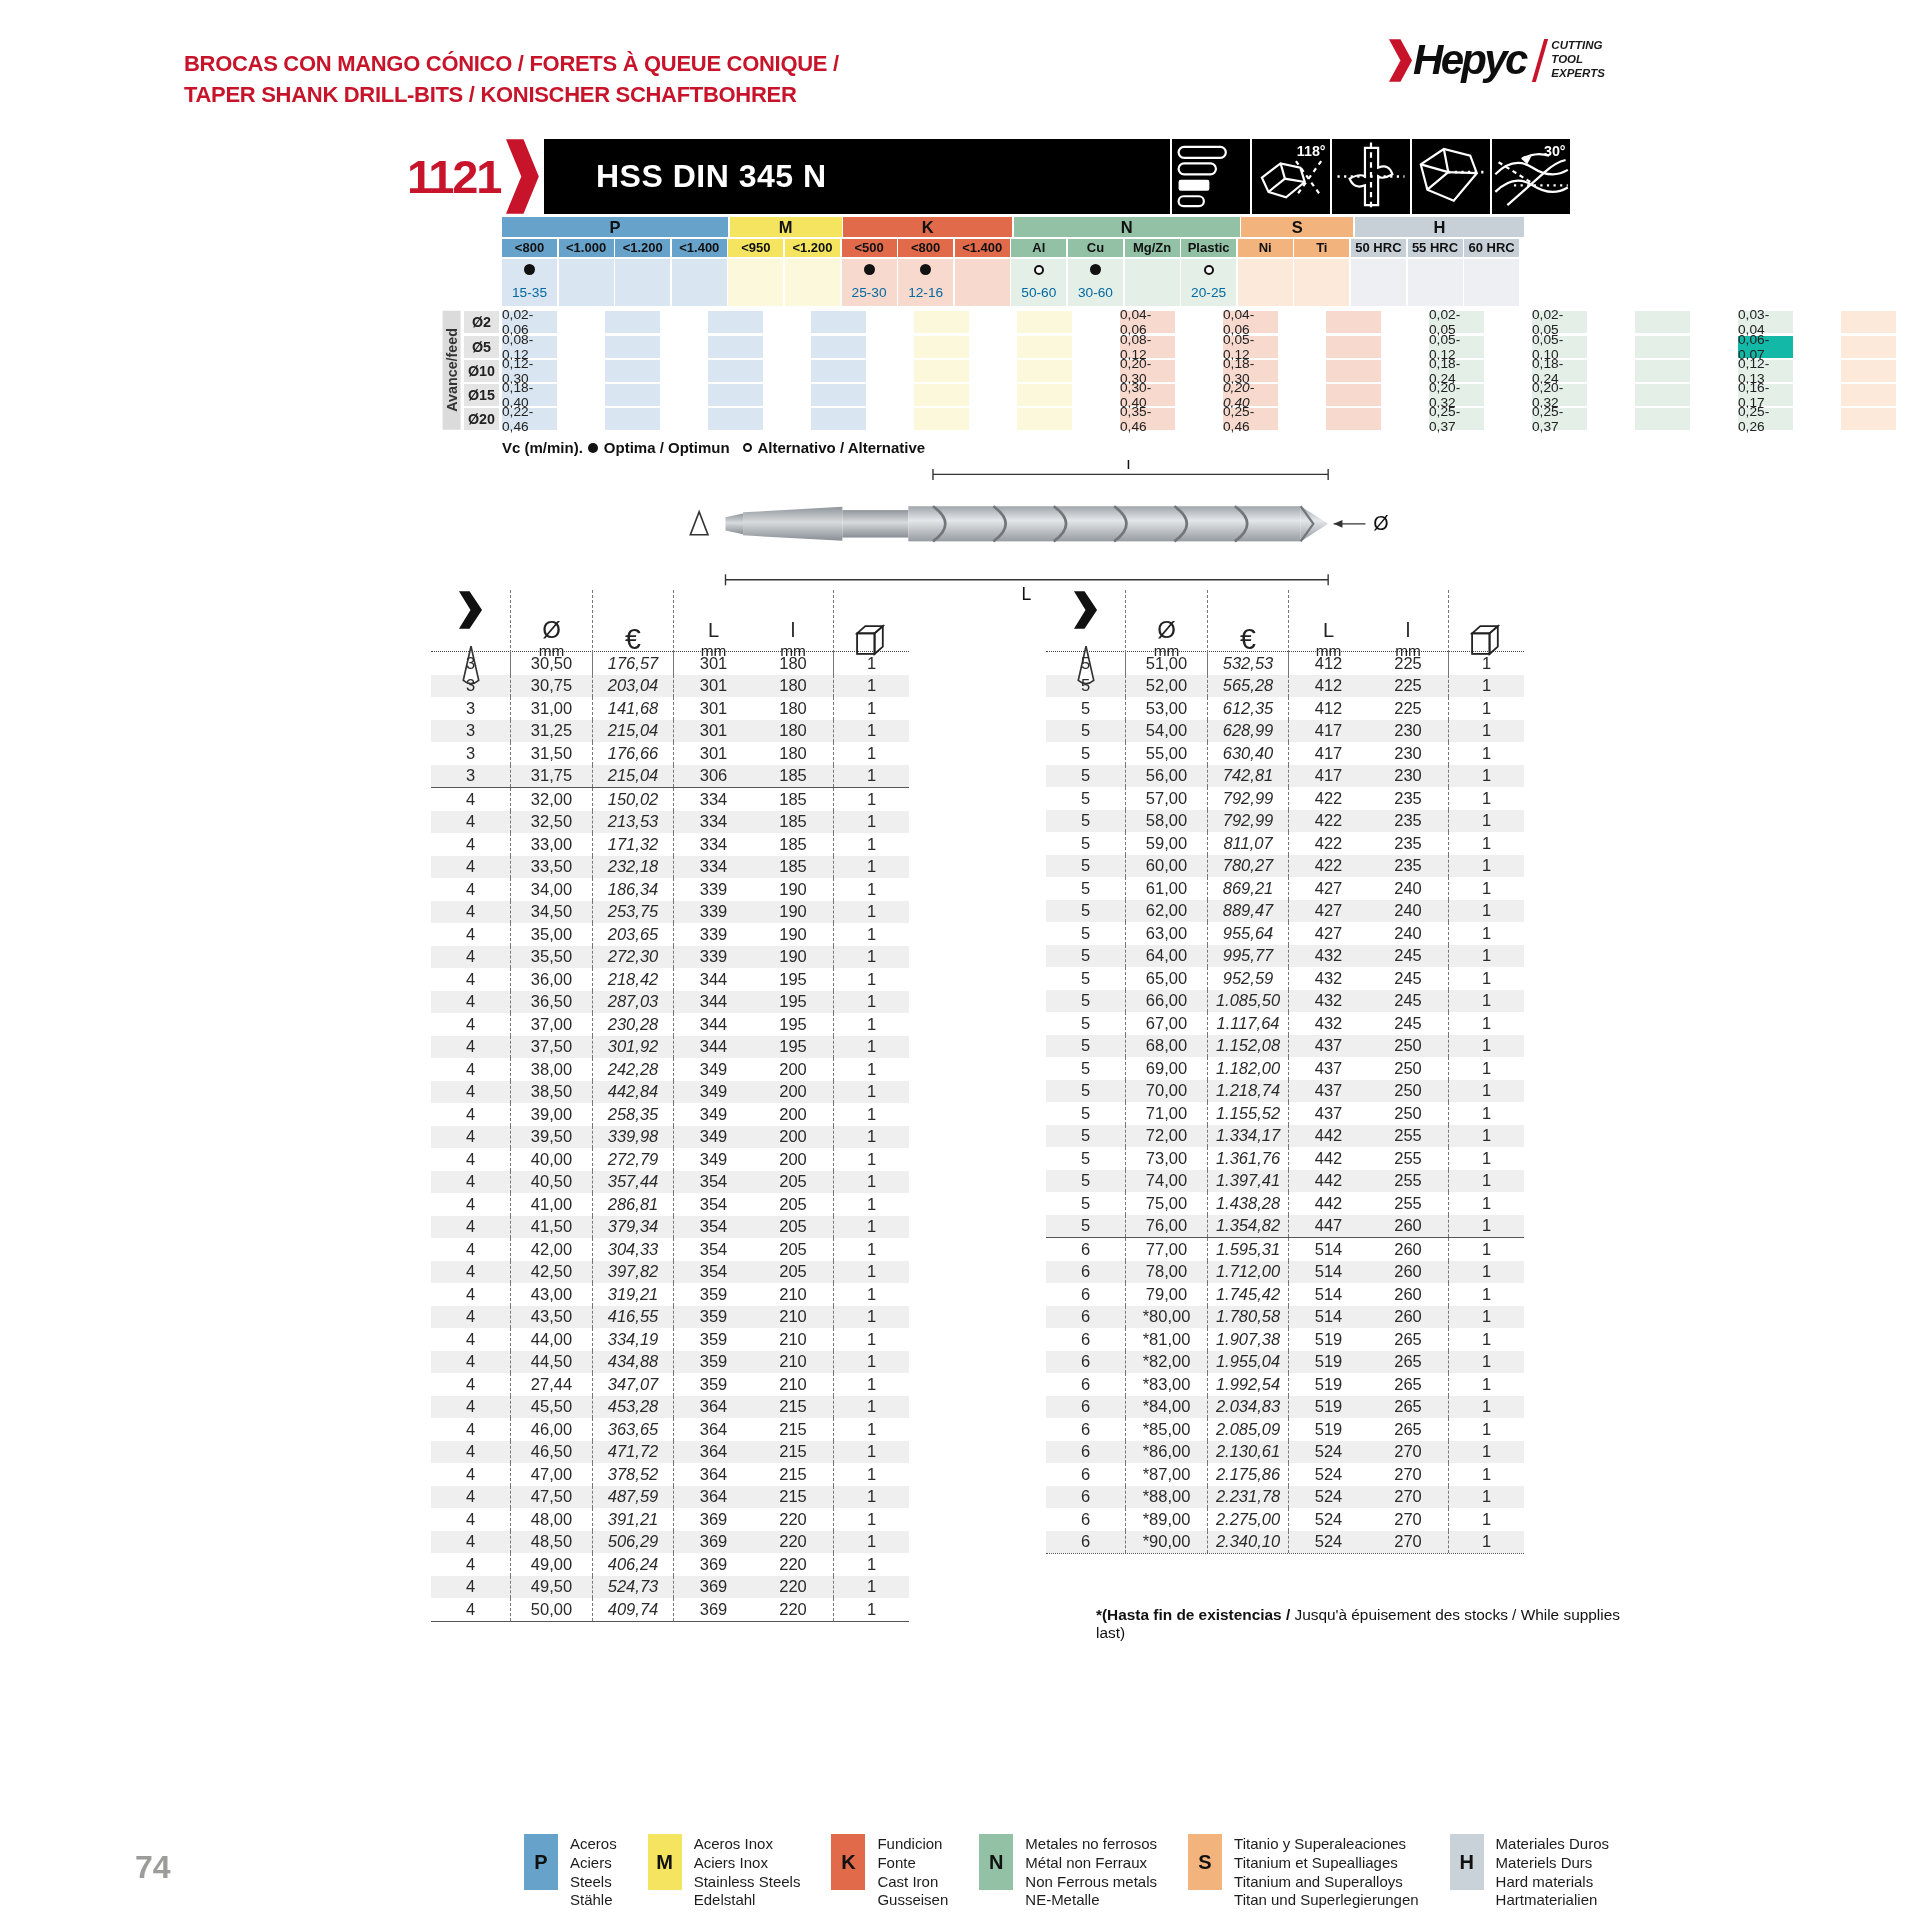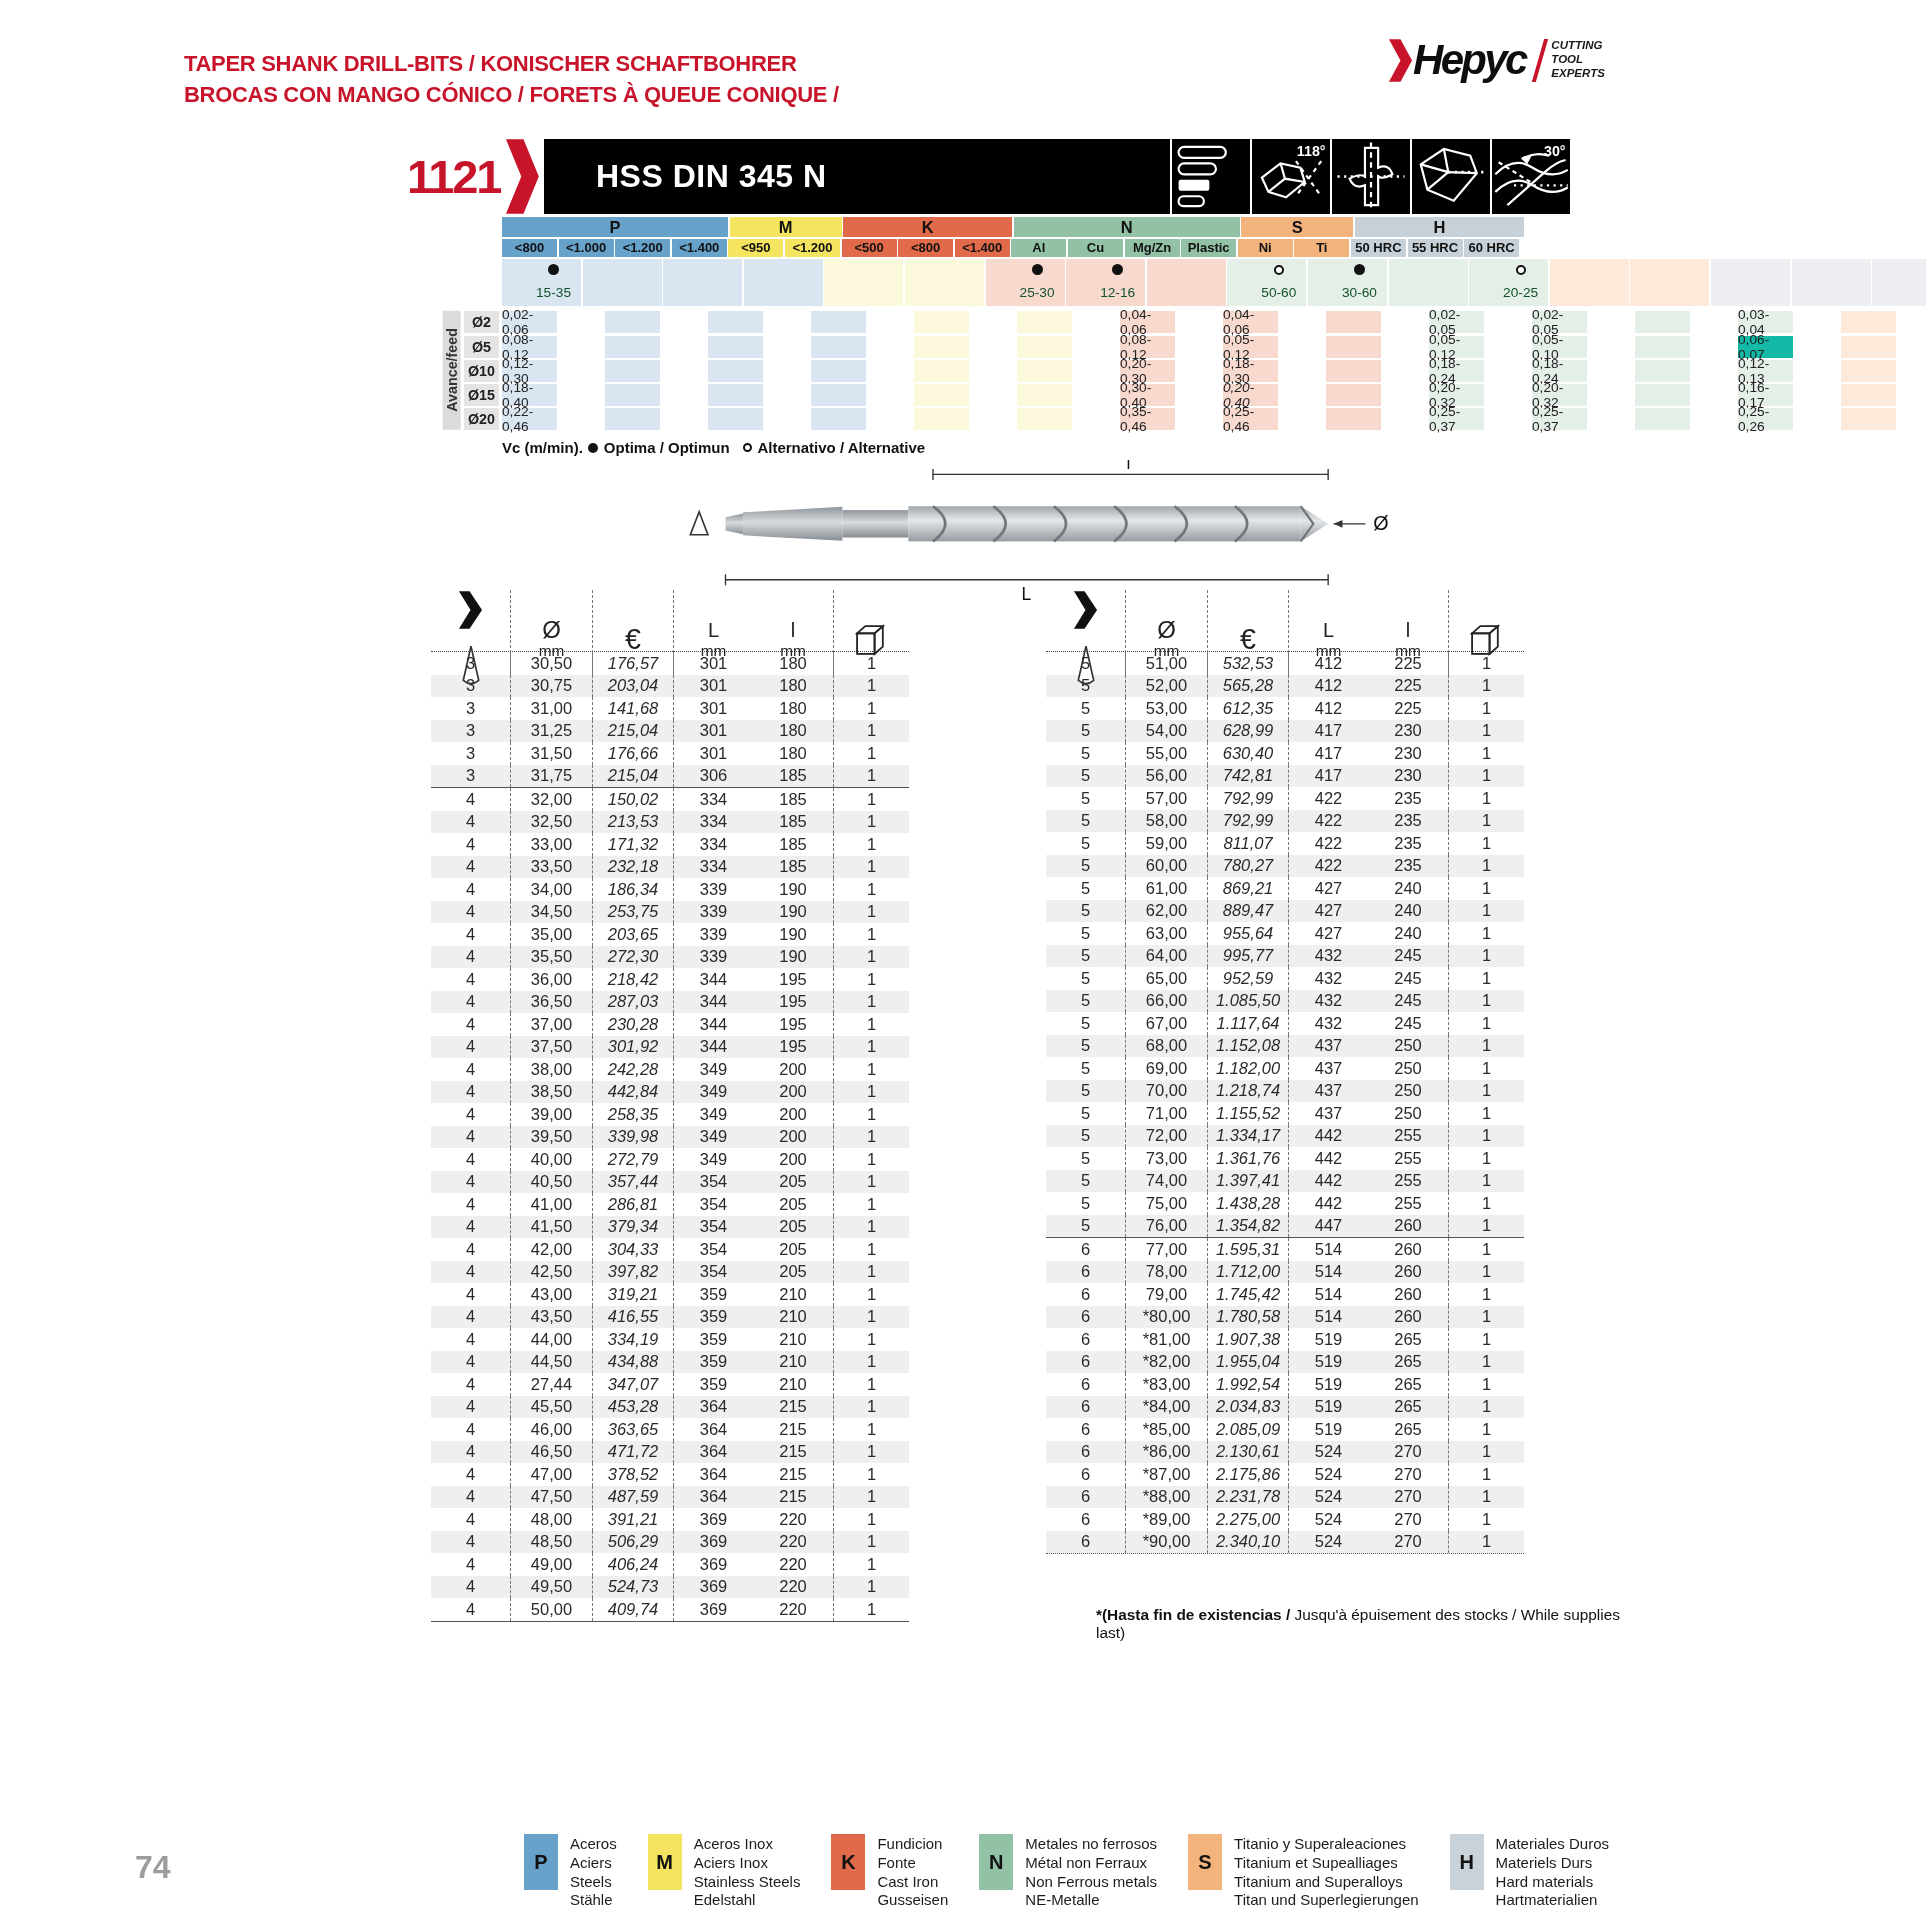--- a/index.html
+++ b/index.html
@@ -26,21 +26,21 @@
 
   
   .speed{position:absolute;left:502px;top:217px;width:1024px;}
   .st-row{display:flex;gap:1.6px;}
   .st-cell{flex:none;display:flex;align-items:center;justify-content:center;}
   .st-group{height:20px;margin-bottom:1.6px;}
   .st-group .st-cell{font-size:16.5px;font-weight:bold;color:#111;}
   .st-sub{height:18.7px;margin-bottom:1.6px;}
   .st-sub .st-cell{font-size:13px;font-weight:bold;color:#111;}
   .st-vc{height:47px;margin-bottom:5.5px;}
-  .st-vc .st-cell{flex-direction:column;gap:10px;font-size:13.7px;color:#14532d;padding-left:24px;}
+  .st-vc .st-cell{flex-direction:column;gap:10px;font-size:13.7px;color:#0369a1;}
   .dot-filled{width:11px;height:11px;border-radius:50%;background:#111;}
   .dot-open{width:6px;height:6px;border-radius:50%;border:2.7px solid #111;background:#fff;}
   .st-feed{position:relative;}
   .st-feedrow{position:relative;height:22px;margin-bottom:2.2px;gap:48px;}
   .st-feedrow .st-cell{font-size:13.7px;color:#222;height:100%;}
   .st-dia{position:absolute;left:-38px;top:0;bottom:0;width:35px;background:#E4E4E4;
           display:flex;align-items:center;justify-content:center;font-size:14.3px;font-weight:bold;color:#222;}
   .st-avance{position:absolute;left:-59px;top:0;bottom:0;width:17.6px;background:#DBDBDB;
              display:flex;align-items:center;justify-content:center;
              writing-mode:vertical-rl;transform:rotate(180deg);
@@ -83,22 +83,22 @@
   .leg-sq{width:34px;height:56px;display:flex;align-items:center;justify-content:center;
           font-size:20px;font-weight:bold;color:#111;flex:none;}
   .leg-txt{font-size:15px;line-height:18.7px;color:#1c1c1c;padding-top:1.1px;white-space:nowrap;}
 </style>
 </head>
 <body>
 
 <div class="page">
 
   <div class="page-title">
+    <div>BROCAS CON MANGO CÓNICO / FORETS À QUEUE CONIQUE /</div>
     <div>TAPER SHANK DRILL-BITS / KONISCHER SCHAFTBOHRER</div>
-    <div>BROCAS CON MANGO CÓNICO / FORETS À QUEUE CONIQUE /</div>
   </div>
 
   <div class="logo">
     <svg width="25" height="43" viewBox="0 0 52 88">
       <path d="M2,0 L26,0 L50,44 L26,88 L2,88 L26,44 Z" fill="#C8142A"></path>
     </svg>
     <div class="logo-brand">Hepyc</div>
     <div class="logo-slash"></div>
     <div class="logo-tag">
       <div>CUTTING</div>

